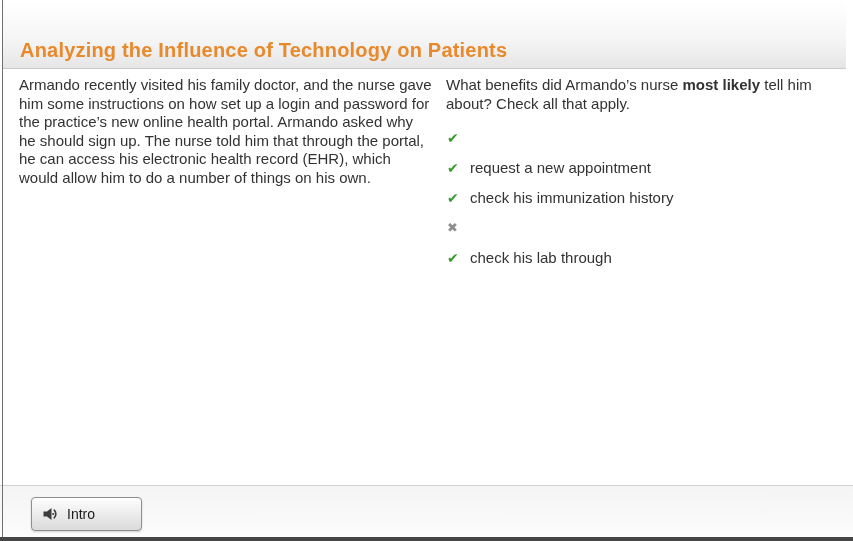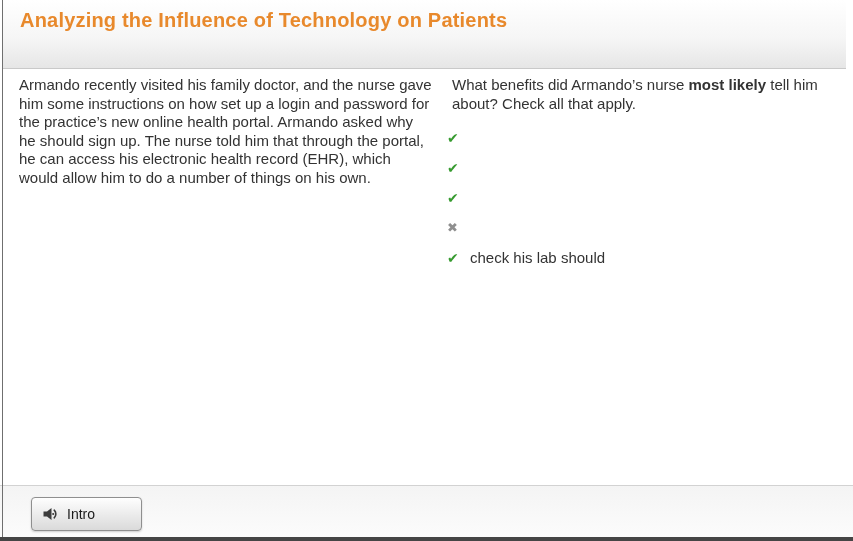--- a/index.html
+++ b/index.html
@@ -20,39 +20,39 @@
     position: absolute; left: 0; right: 0; bottom: 0;
     height: 4px; background: #454545;
   }
   
   .header {
     position: absolute; left: 3px; top: 0; right: 7px; height: 68px;
     background: linear-gradient(#ffffff 0%, #f6f6f6 55%, #e6e6e6 100%);
     border-bottom: 1px solid #c9c9c9;
   }
   .header h1 {
-    margin: 0; padding: 9px 0 0 17px;
+    margin: 0; padding: 39px 0 0 17px;
     font-size: 20px; font-weight: bold;
     color: #e8892c;
     letter-spacing: 0.2px;
   }
   
   .main {
     position: absolute; left: 9px; top: 69px; right: 0; height: 416px;
     background: #ffffff;
     color: #333333;
     font-size: 15px; line-height: 18.5px;
   }
   .scenario {
     position: absolute; left: 10px; top: 7px; width: 413px;
   }
   .question-panel {
     position: absolute; left: 434px; top: 7px; width: 400px;
   }
-  .question-text { margin: 0 0 0 9px; }
+  .question-text { margin: 0 0 0 3px; }
   .question-text b { font-weight: bold; }
   .options {
     list-style: none; margin: 16px 0 0 0; padding: 0 0 0 4px;
   }
   .options li {
     display: flex; align-items: flex-start;
     margin-bottom: 11.5px;
   }
   .opt-icon {
     width: 23px; flex: 0 0 23px;
@@ -96,30 +96,32 @@
 
     <div class="question-panel">
       <p class="question-text"><span>What benefits did Armando’s nurse </span><b>most likely</b><span> tell him about? Check all that apply.</span></p>
 
       <ul class="options">
         <li>
           <span class="opt-icon correct">✔</span>
         </li>
         <li>
           <span class="opt-icon correct">✔</span>
+          <span>request a new appointment</span>
         </li>
         <li>
           <span class="opt-icon correct">✔</span>
+          <span>check his immunization history</span>
         </li>
         <li>
           <span class="opt-icon incorrect">✖</span>
         </li>
         <li>
           <span class="opt-icon correct">✔</span>
-          <span>check his lab should</span>
+          <span>check his lab through</span>
         </li>
       </ul>
     </div>
 
   </div>
 
   <div class="footer">
     <button class="intro-btn">
       <span style="display:flex;">
         <svg width="17" height="16" viewBox="0 0 17 16" aria-hidden="true">

